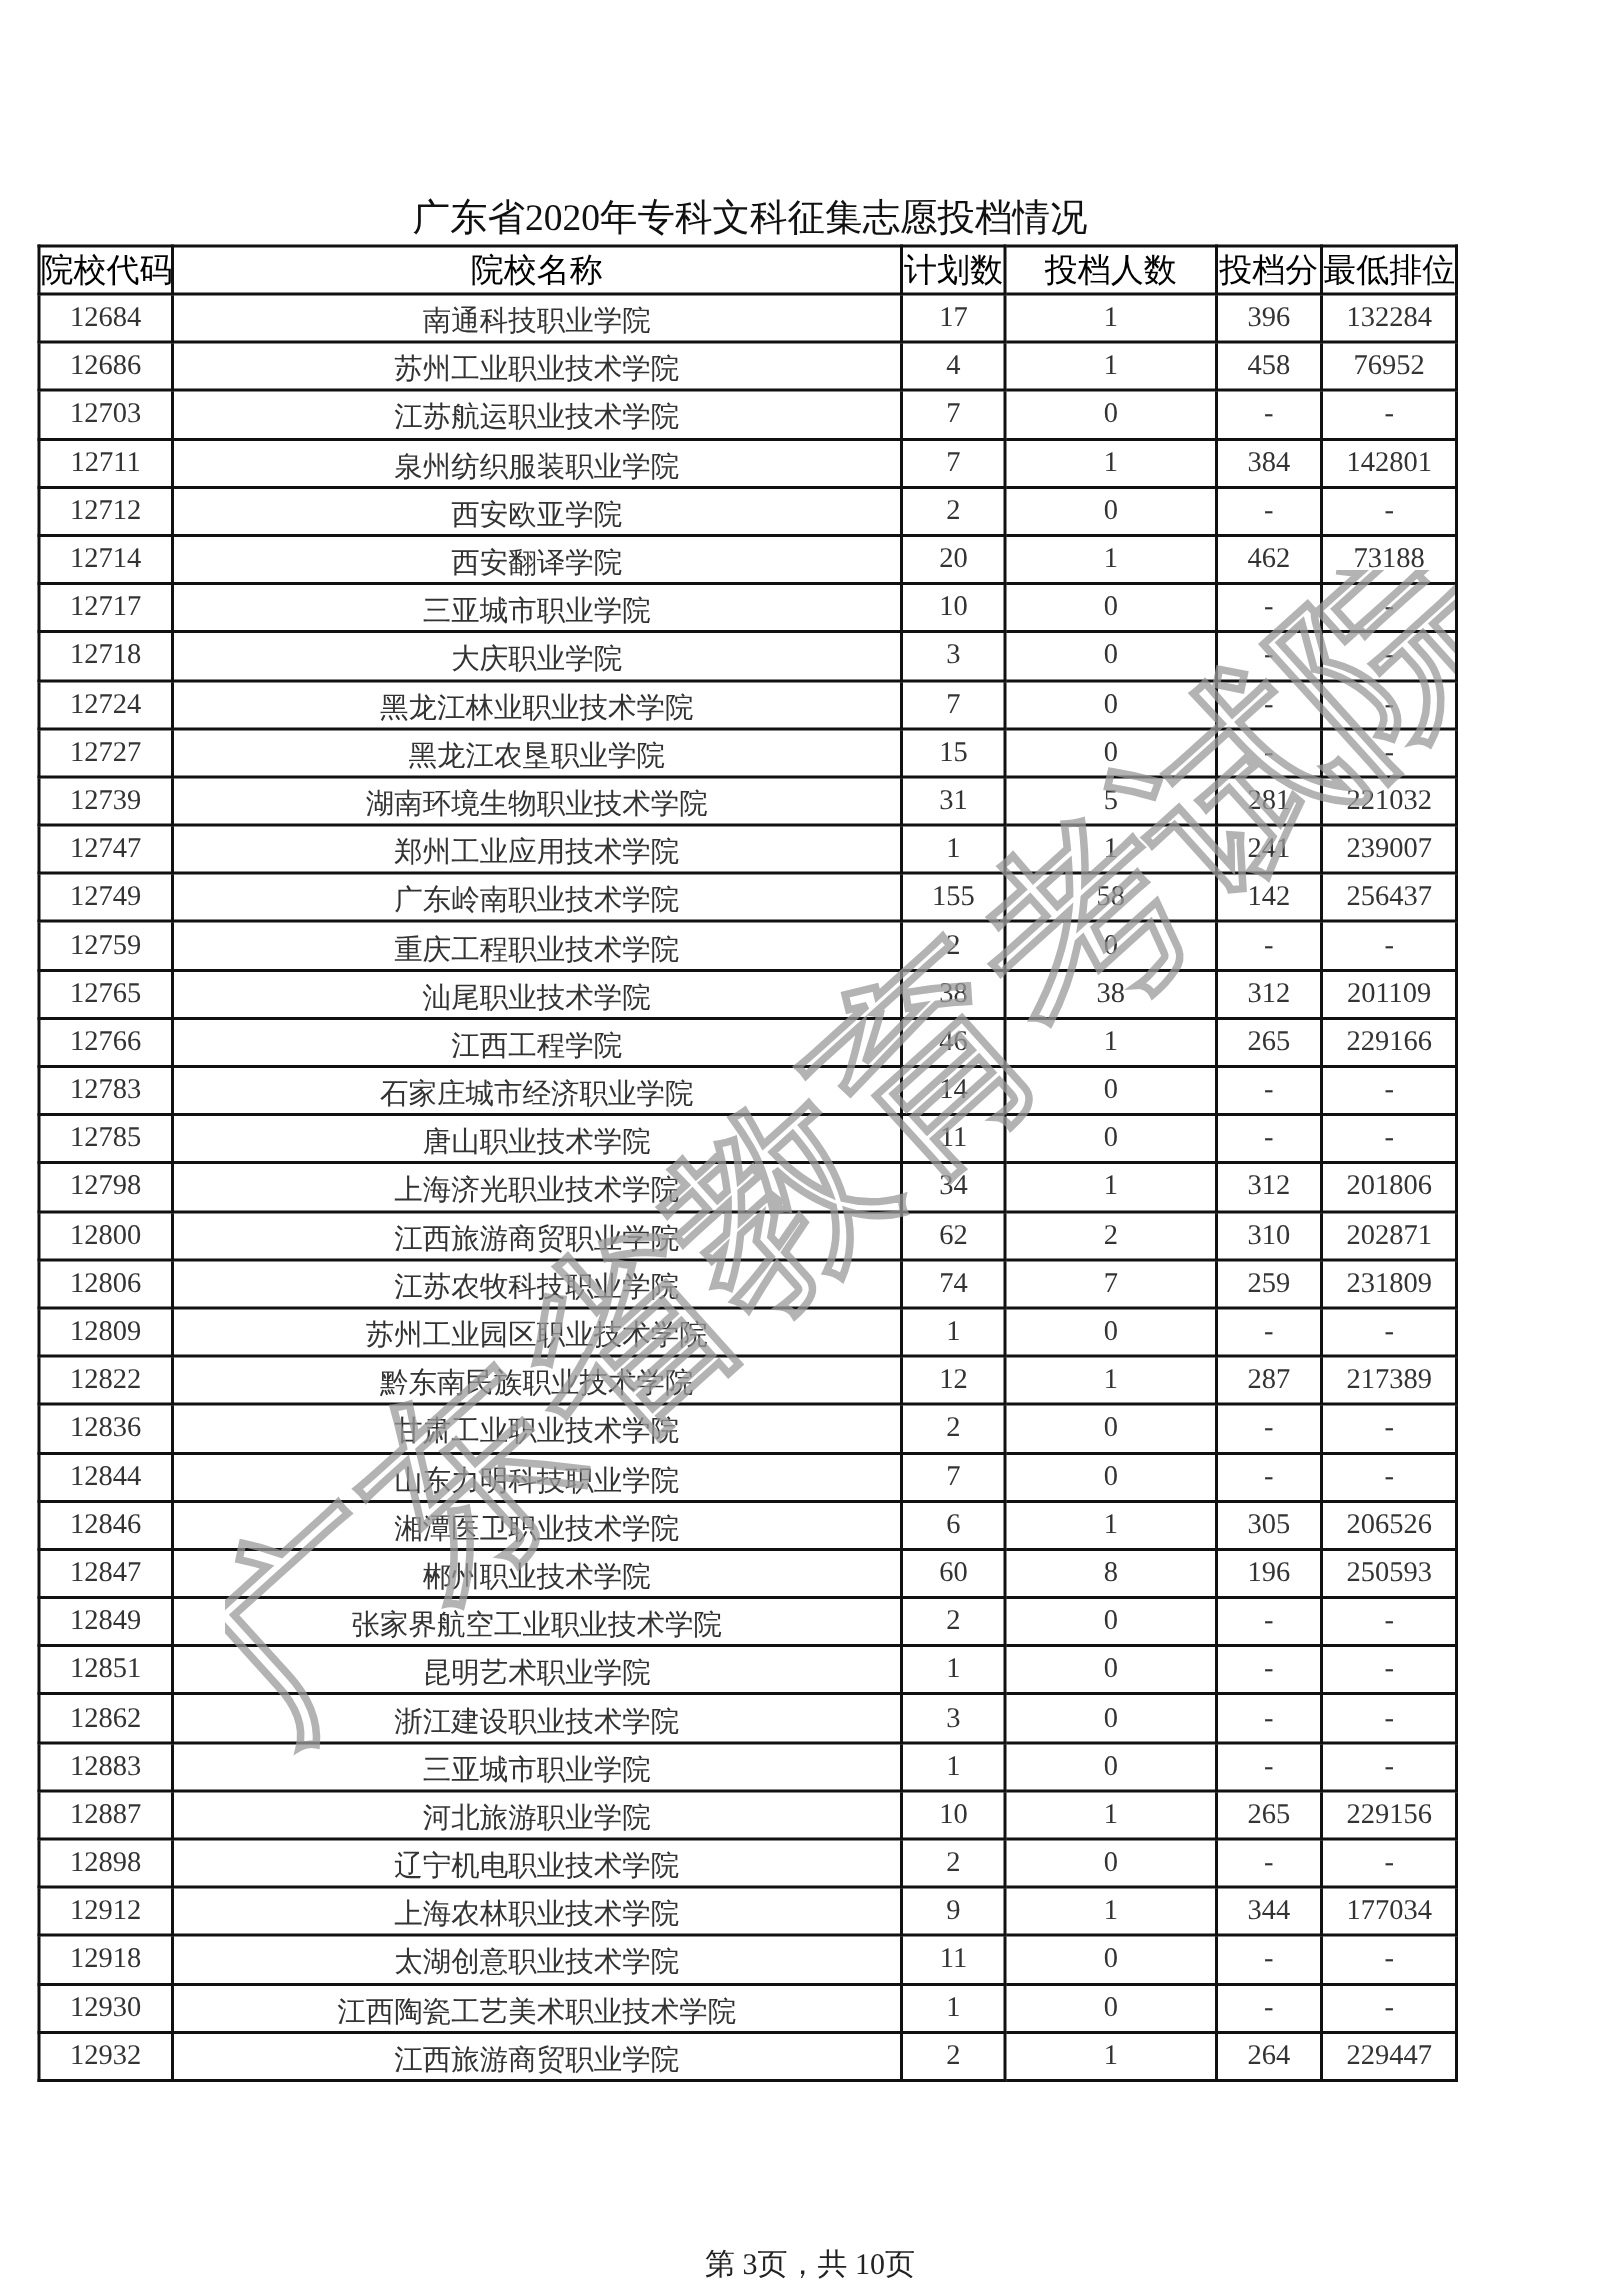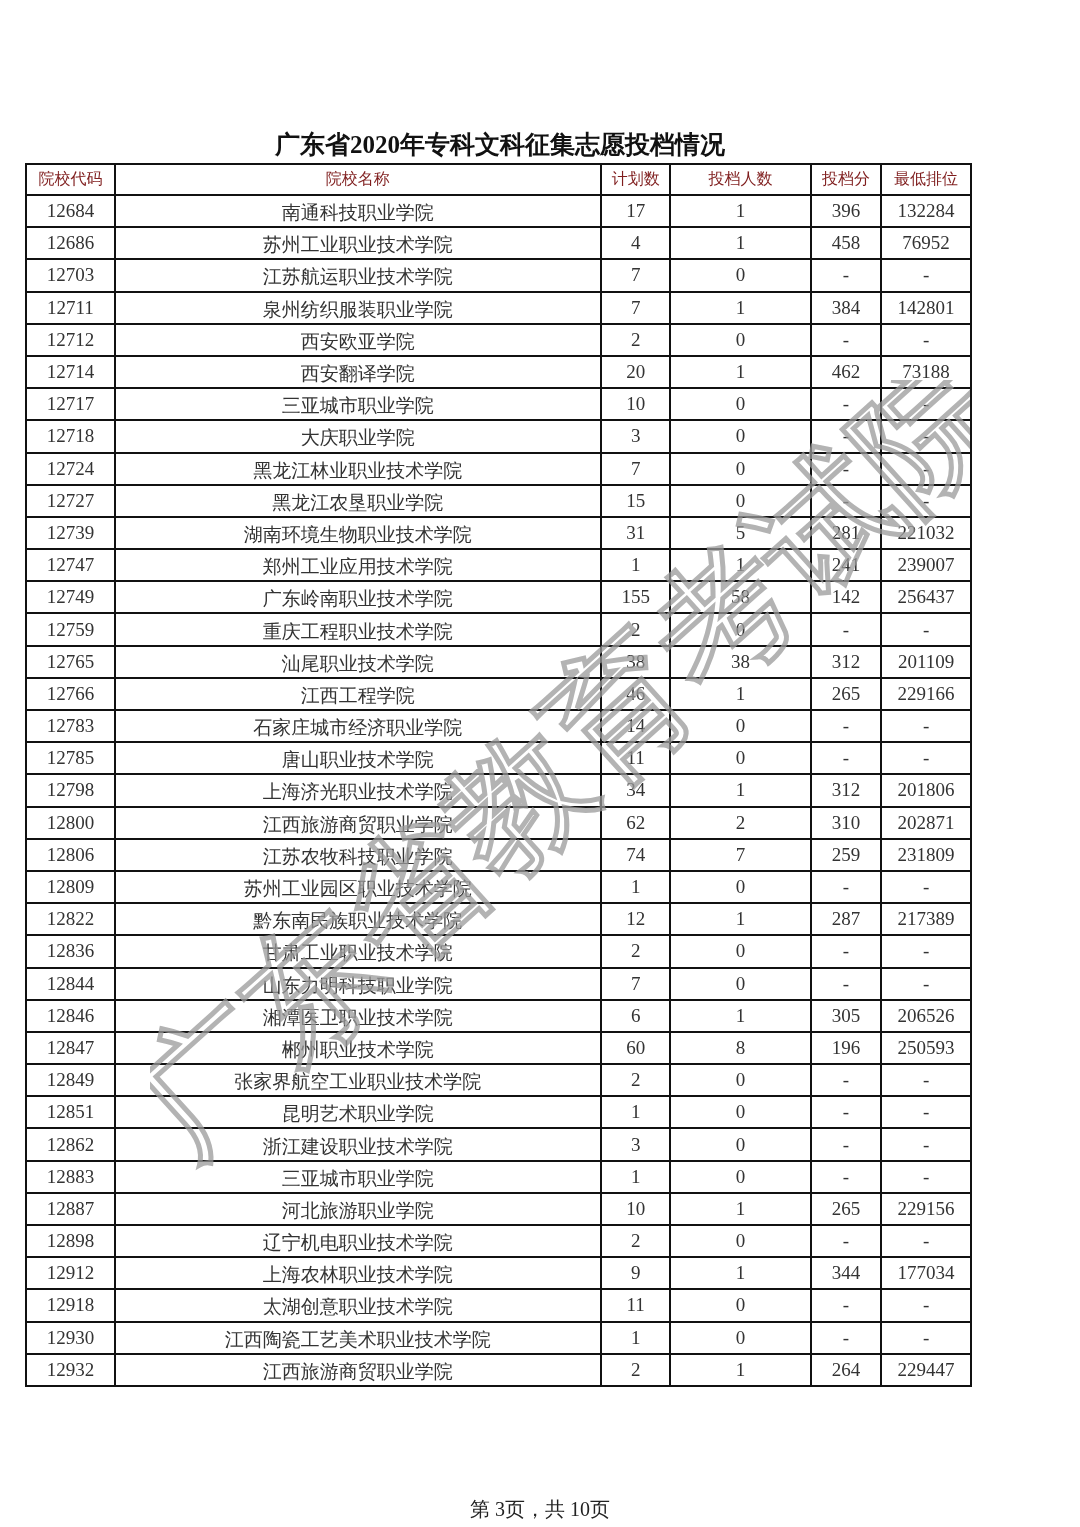--- a/index.html
+++ b/index.html
@@ -1,24 +1,24 @@
 <!DOCTYPE html>
 <html><head>
 <meta charset="utf-8">
 <style>
   html, body { margin:0; padding:0; background:#ffffff; }
   body { width:1080px; height:1527px; position:relative; overflow:hidden;
          font-family:"Liberation Serif","DejaVu Serif",serif; color:#222; }
   .title { position:absolute; left:0; width:1000px; top:128px; text-align:center;
-           font-size:25px; font-weight:bold; letter-spacing:0px; color:#111; }
+           font-size:25px; font-weight:normal; letter-spacing:0px; color:#111; }
   table.data { position:absolute; left:25px; top:163px; border-collapse:collapse;
                table-layout:fixed; width:947px; }
   table.data th, table.data td { border:2px solid #111; text-align:center; padding:0;
                font-size:19px; font-weight:normal; white-space:nowrap; overflow:hidden; }
-  table.data th { height:29px; font-size:16px; color:#7f1d1d; }
+  table.data th { height:29px; font-size:22px; color:#000000; }
   table.data td { height:30.2px; color:#333; }
   td.name { font-size:20px;font-family:Liberation Serif, serif; }
   td.name span { position:relative; top:2px; }
   .col-code{width:88px;} .col-name{width:482px;} .col-plan{width:69px;}
   .col-count{width:139px;} .col-score{width:70px;} .col-rank{width:89px;}
   .footer { position:absolute; left:0; width:1080px; top:1496px; text-align:center;
             font-size:20px; color:#222; }
   .watermark { position:absolute; left:150px; top:380px; width:820px; height:830px;
                pointer-events:none; }
 </style>

